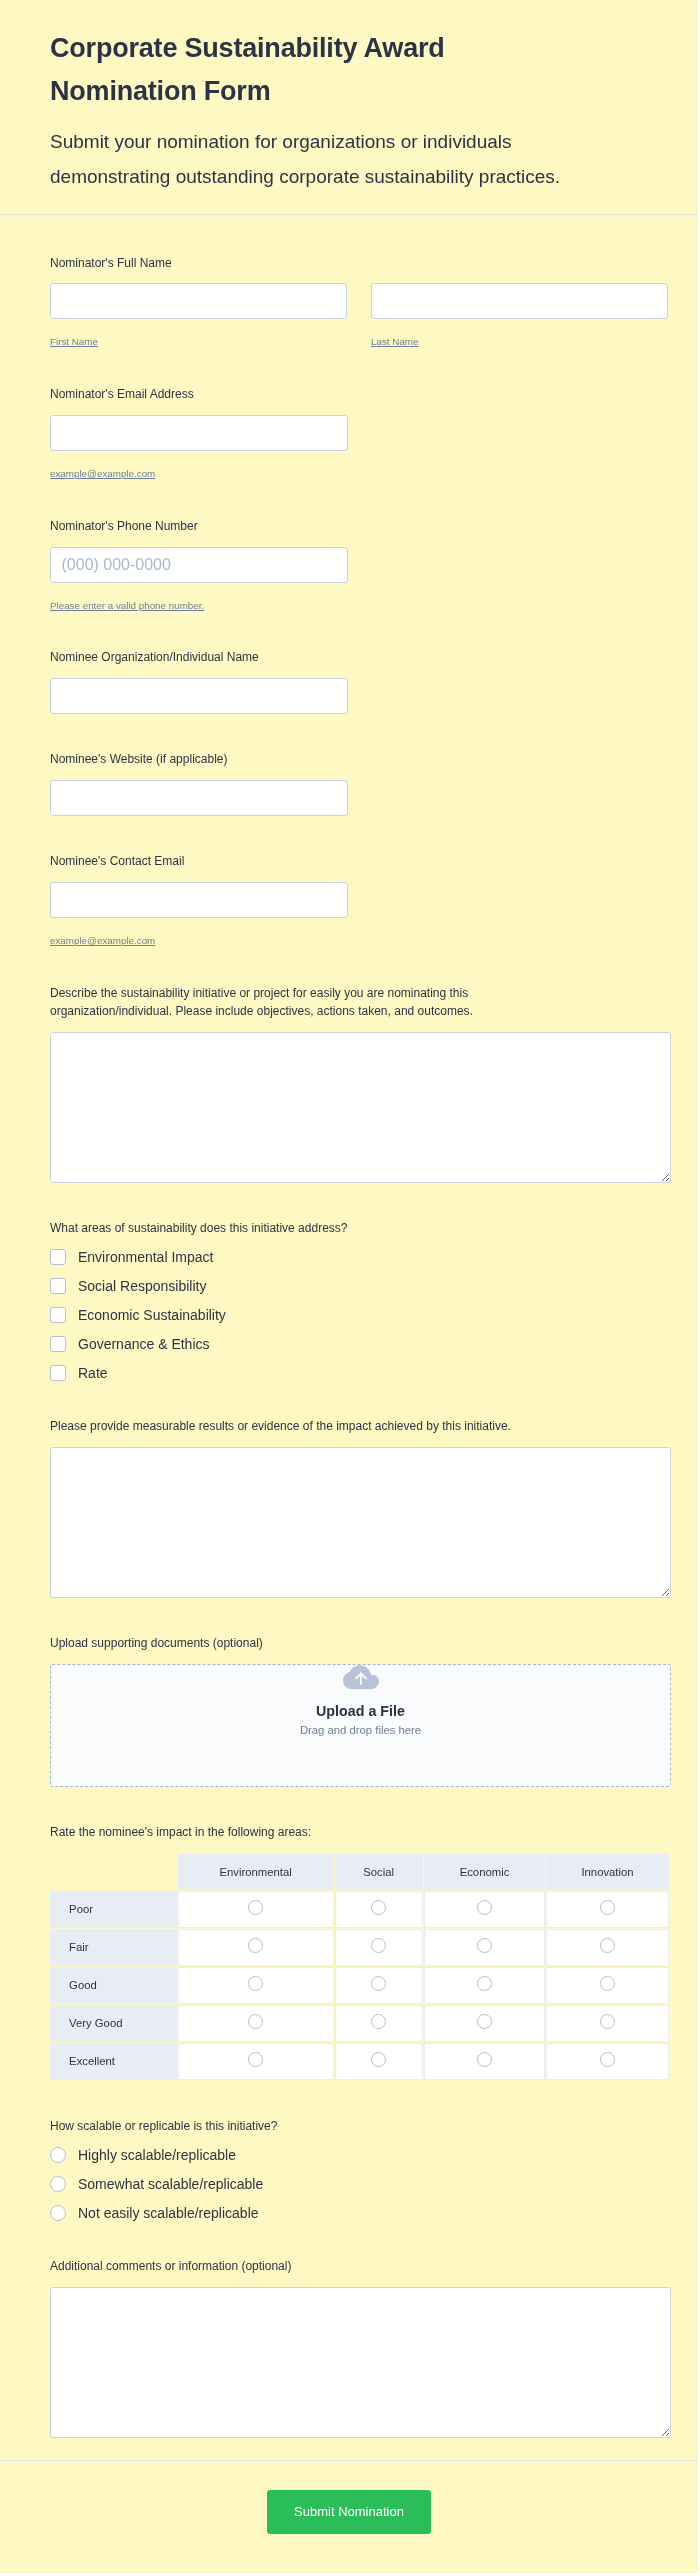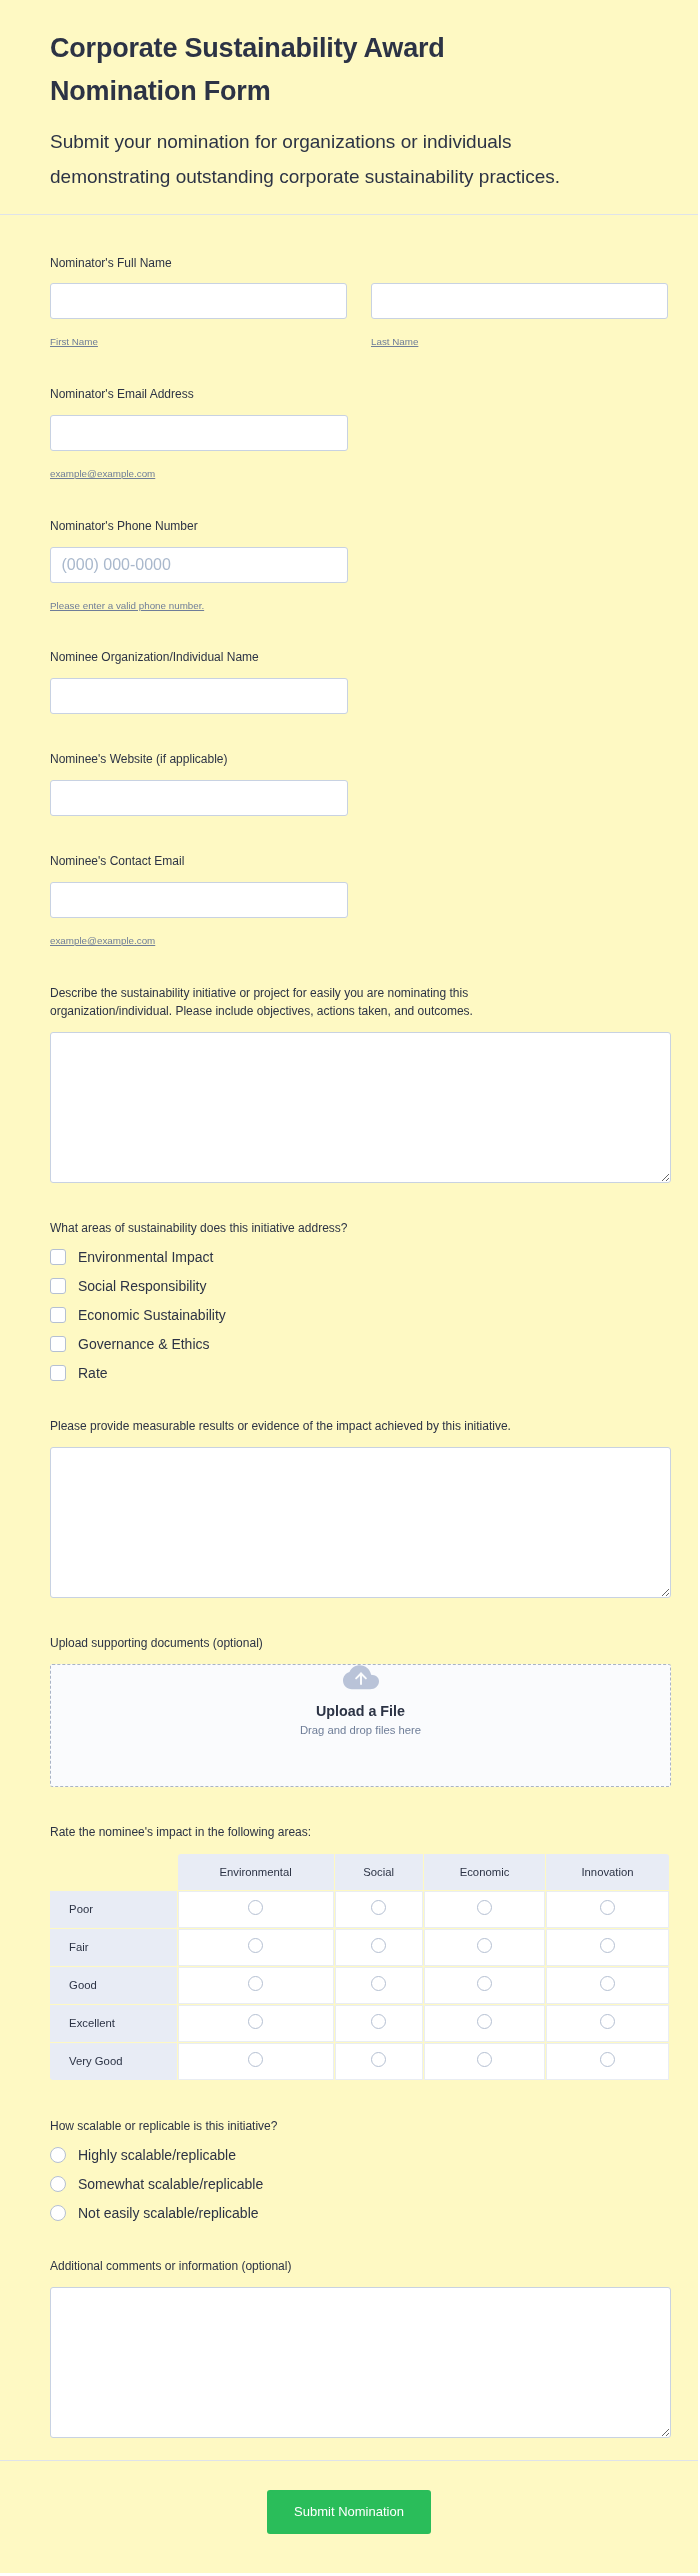--- a/index.html
+++ b/index.html
@@ -338,28 +338,28 @@
           <td class="cell"><span class="radio-circle"></span></td>
         </tr>
         <tr>
           <td class="row-label">Good</td>
           <td class="cell"><span class="radio-circle"></span></td>
           <td class="cell"><span class="radio-circle"></span></td>
           <td class="cell"><span class="radio-circle"></span></td>
           <td class="cell"><span class="radio-circle"></span></td>
         </tr>
         <tr>
+          <td class="row-label">Very Good</td>
+          <td class="cell"><span class="radio-circle"></span></td>
+          <td class="cell"><span class="radio-circle"></span></td>
+          <td class="cell"><span class="radio-circle"></span></td>
+          <td class="cell"><span class="radio-circle"></span></td>
+        </tr>
+        <tr>
           <td class="row-label">Excellent</td>
-          <td class="cell"><span class="radio-circle"></span></td>
-          <td class="cell"><span class="radio-circle"></span></td>
-          <td class="cell"><span class="radio-circle"></span></td>
-          <td class="cell"><span class="radio-circle"></span></td>
-        </tr>
-        <tr>
-          <td class="row-label">Very Good</td>
           <td class="cell"><span class="radio-circle"></span></td>
           <td class="cell"><span class="radio-circle"></span></td>
           <td class="cell"><span class="radio-circle"></span></td>
           <td class="cell"><span class="radio-circle"></span></td>
         </tr>
       </tbody>
         </table>
     </section>
 
     <section class="question">

